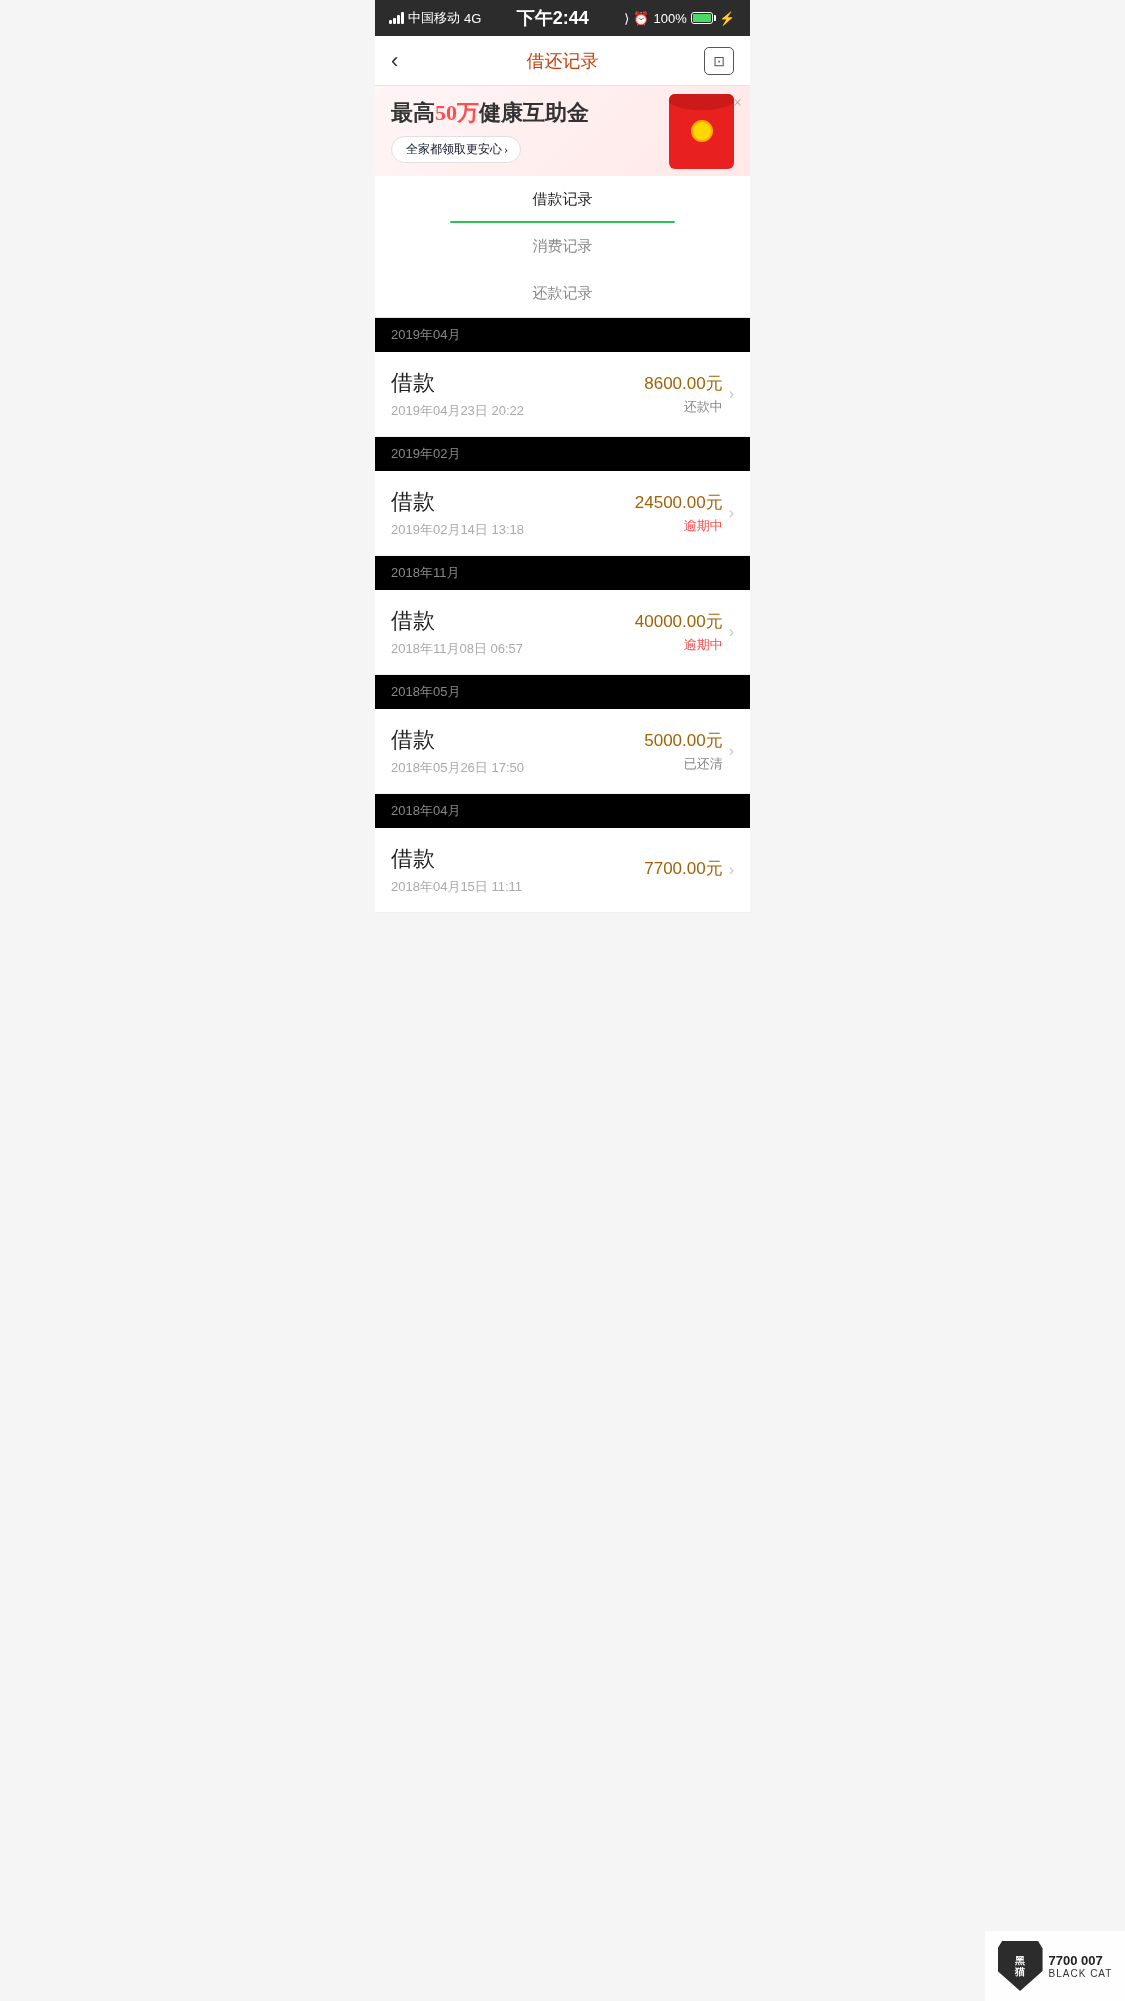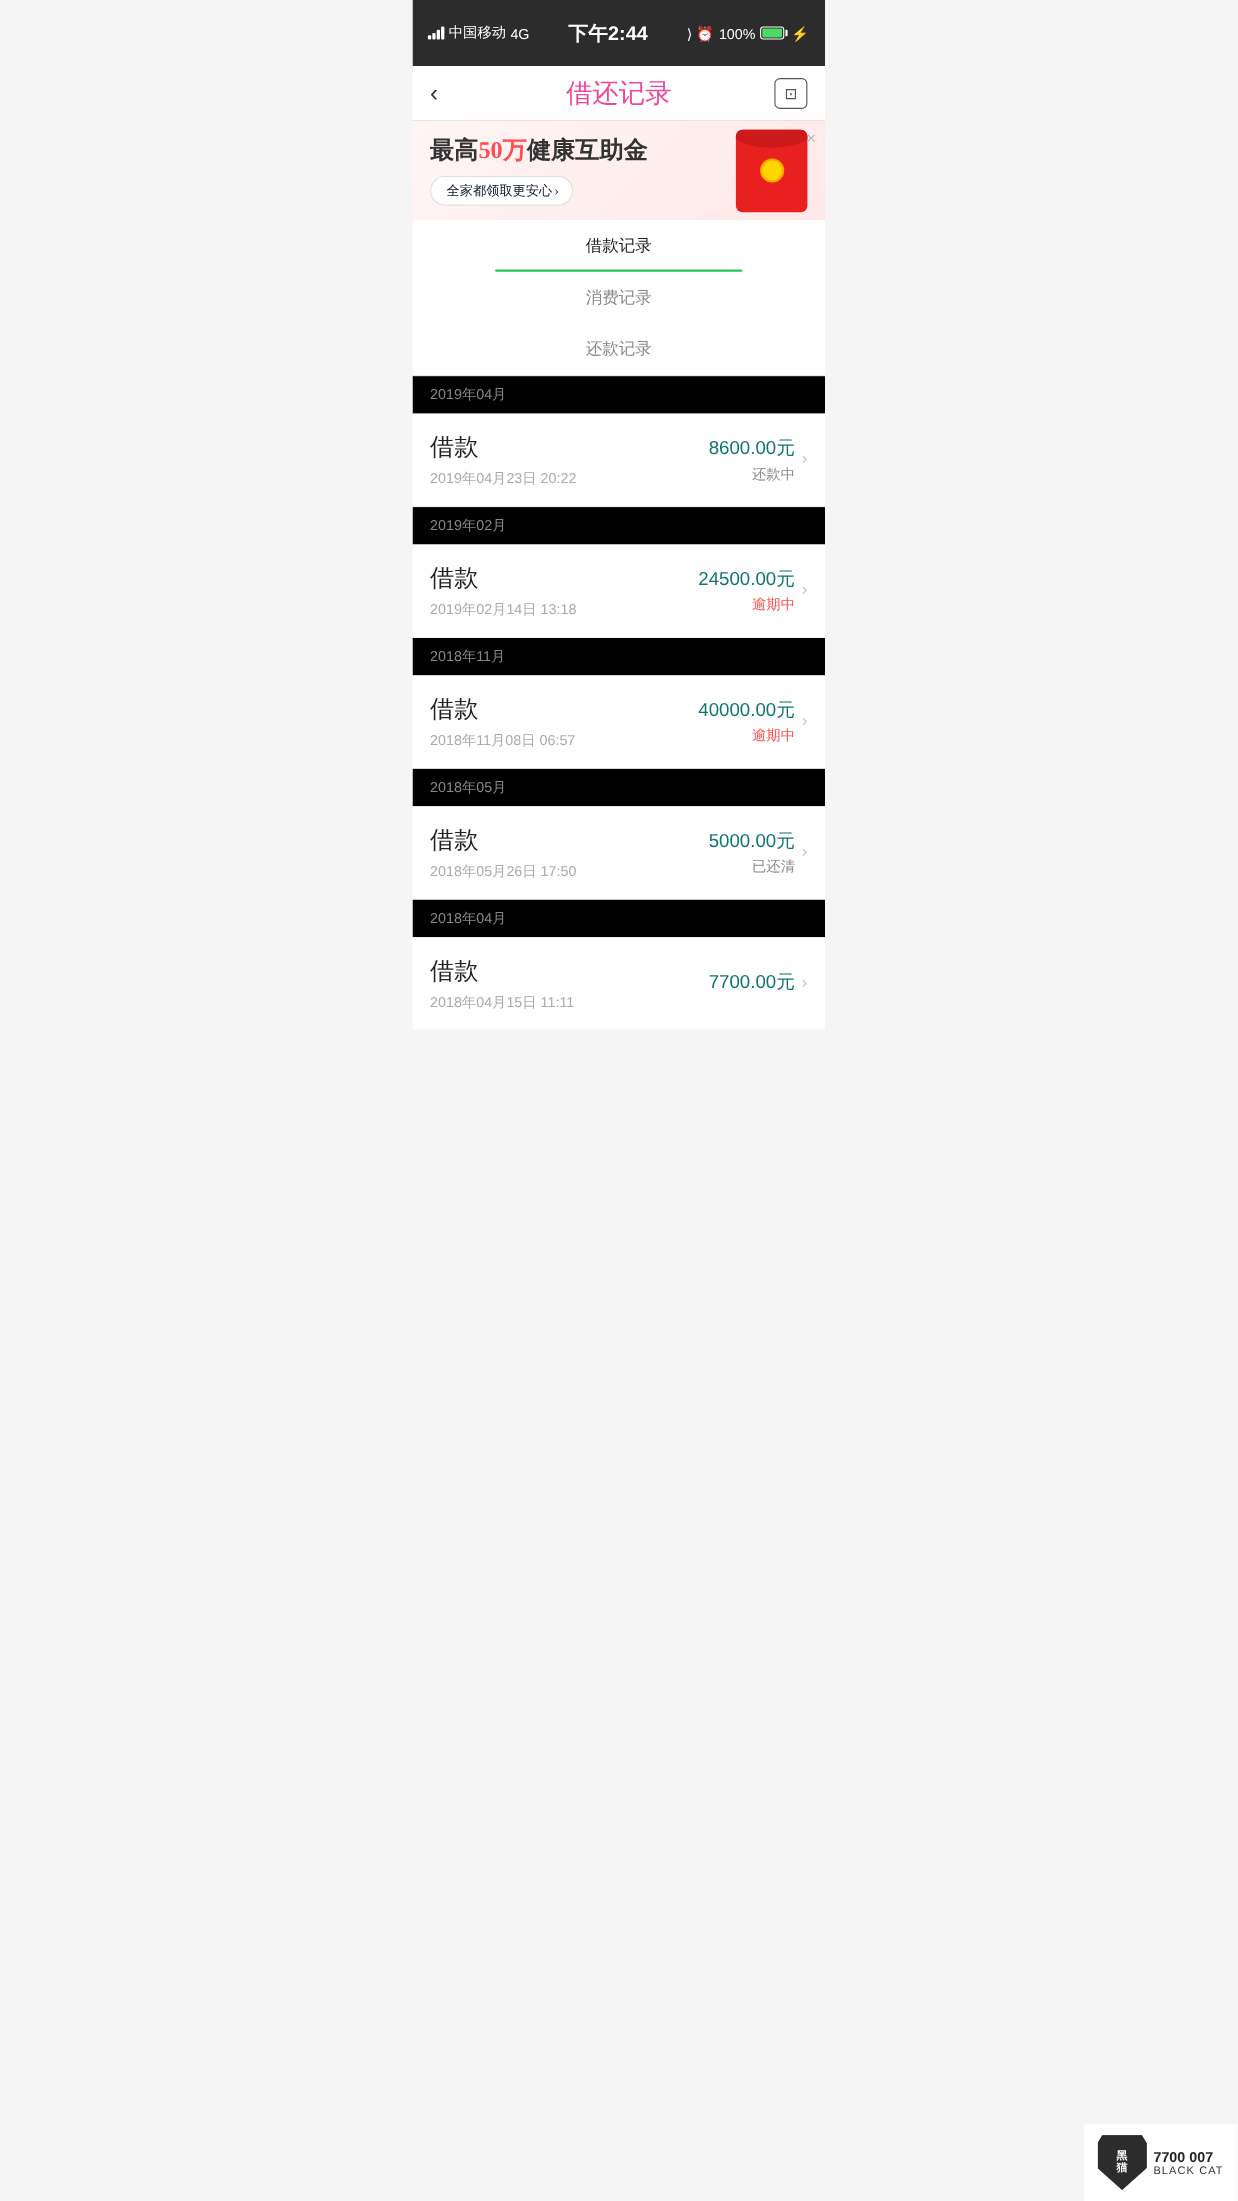--- a/index.html
+++ b/index.html
@@ -13,21 +13,21 @@
     }
 
     
     .status-bar {
       background: #2c2c2c;
       color: #fff;
       display: flex;
       justify-content: space-between;
       align-items: center;
       padding: 6px 14px 6px 14px;
-      height: 60px;
+      height: 36px;
       font-size: 13px;
     }
     .status-left { display: flex; align-items: center; gap: 4px; }
     .status-center { font-size: 18px; font-weight: 600; }
     .status-right { display: flex; align-items: center; gap: 4px; font-size: 13px; }
     .signal-bars {
       display: flex; align-items: flex-end; gap: 1px; height: 12px;
     }
     .signal-bars span {
       background: #fff; width: 3px; display: inline-block; border-radius: 1px;
@@ -51,21 +51,21 @@
       align-items: center;
       justify-content: space-between;
       padding: 10px 16px;
       height: 50px;
       border-bottom: 1px solid #e5e5e5;
     }
     .nav-back {
       font-size: 22px; color: #333; cursor: pointer; width: 30px;
     }
     .nav-title {
-      font-size: 24px; font-weight: 500; color: #ec4899;
+      font-size: 18px; font-weight: 500; color: #c2410c;
     }
     .nav-chat {
       width: 30px; height: 28px; border: 1.5px solid #555; border-radius: 5px;
       display: flex; align-items: center; justify-content: center;
       font-size: 14px; cursor: pointer; color: #555;
     }
 
     
     .banner {
       background: linear-gradient(135deg, #fff5f5 0%, #ffe8e8 100%);
@@ -152,21 +152,21 @@
       display: flex;
       align-items: center;
       justify-content: space-between;
       border-bottom: 1px solid #f0f0f0;
     }
     .record-left {}
     .record-type { font-size: 22px; color: #222; font-weight: 400; }
     .record-date { font-size: 13px; color: #aaa; margin-top: 4px; }
     .record-right { display: flex; align-items: center; gap: 6px; }
     .record-amount-block { text-align: right; }
-    .record-amount { font-size: 17px; color: #0f766e; font-weight: 400; }
+    .record-amount { font-size: 17px; color: #a16207; font-weight: 400; }
     .record-status { font-size: 13px; margin-top: 3px; }
     .record-status.repaying { color: #888; }
     .record-status.overdue { color: #ff4d4d; }
     .record-status.paid { color: #888; }
     .record-arrow { color: #c8c8c8; font-size: 16px; }
 
     
     .watermark {
       position: fixed;
       bottom: 0; right: 0;

